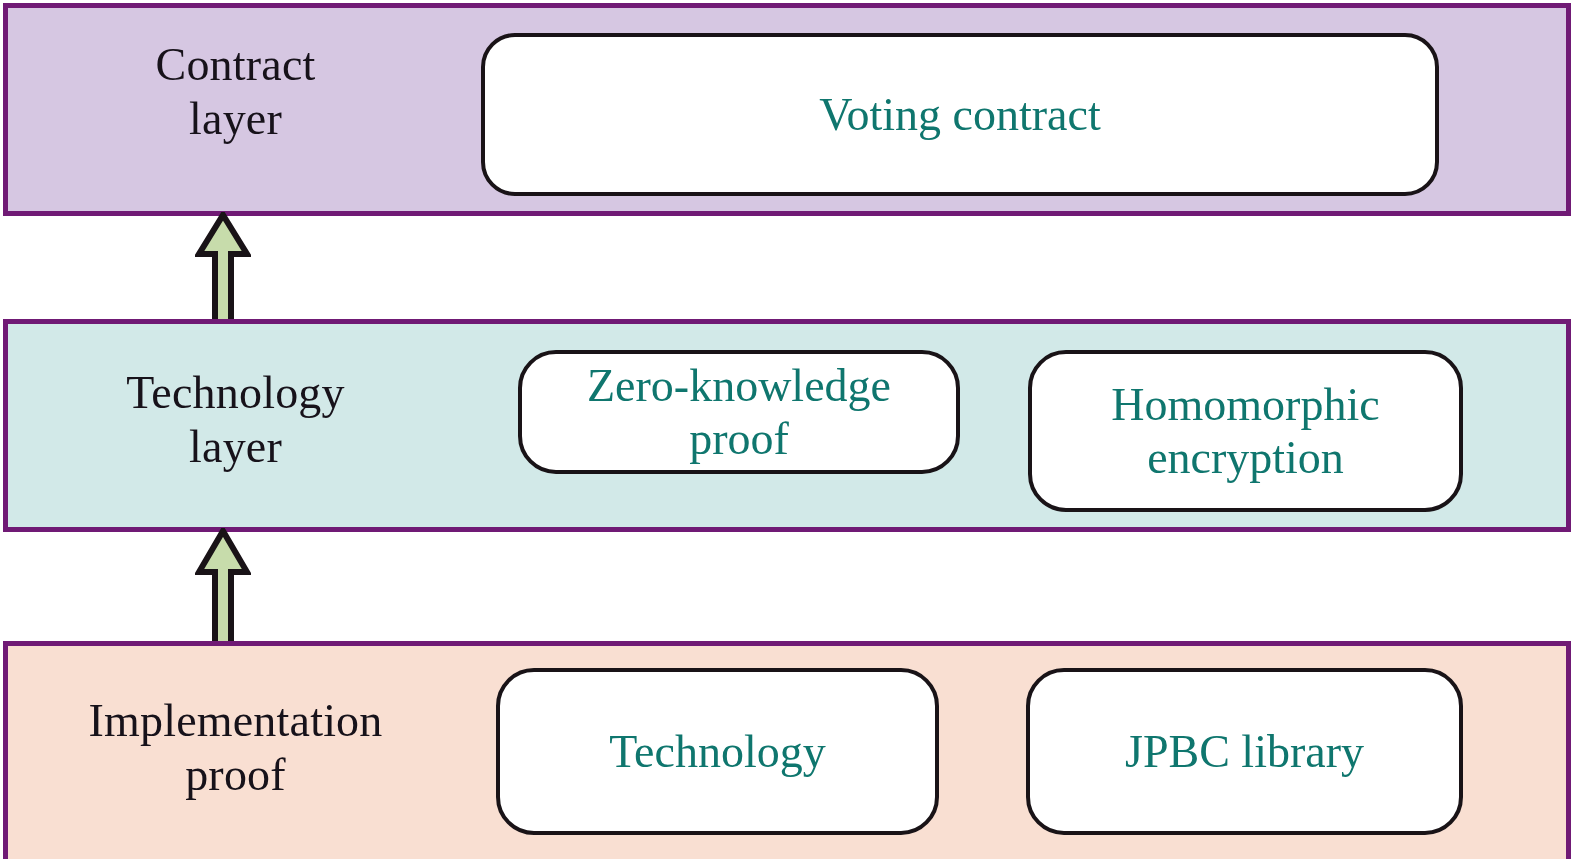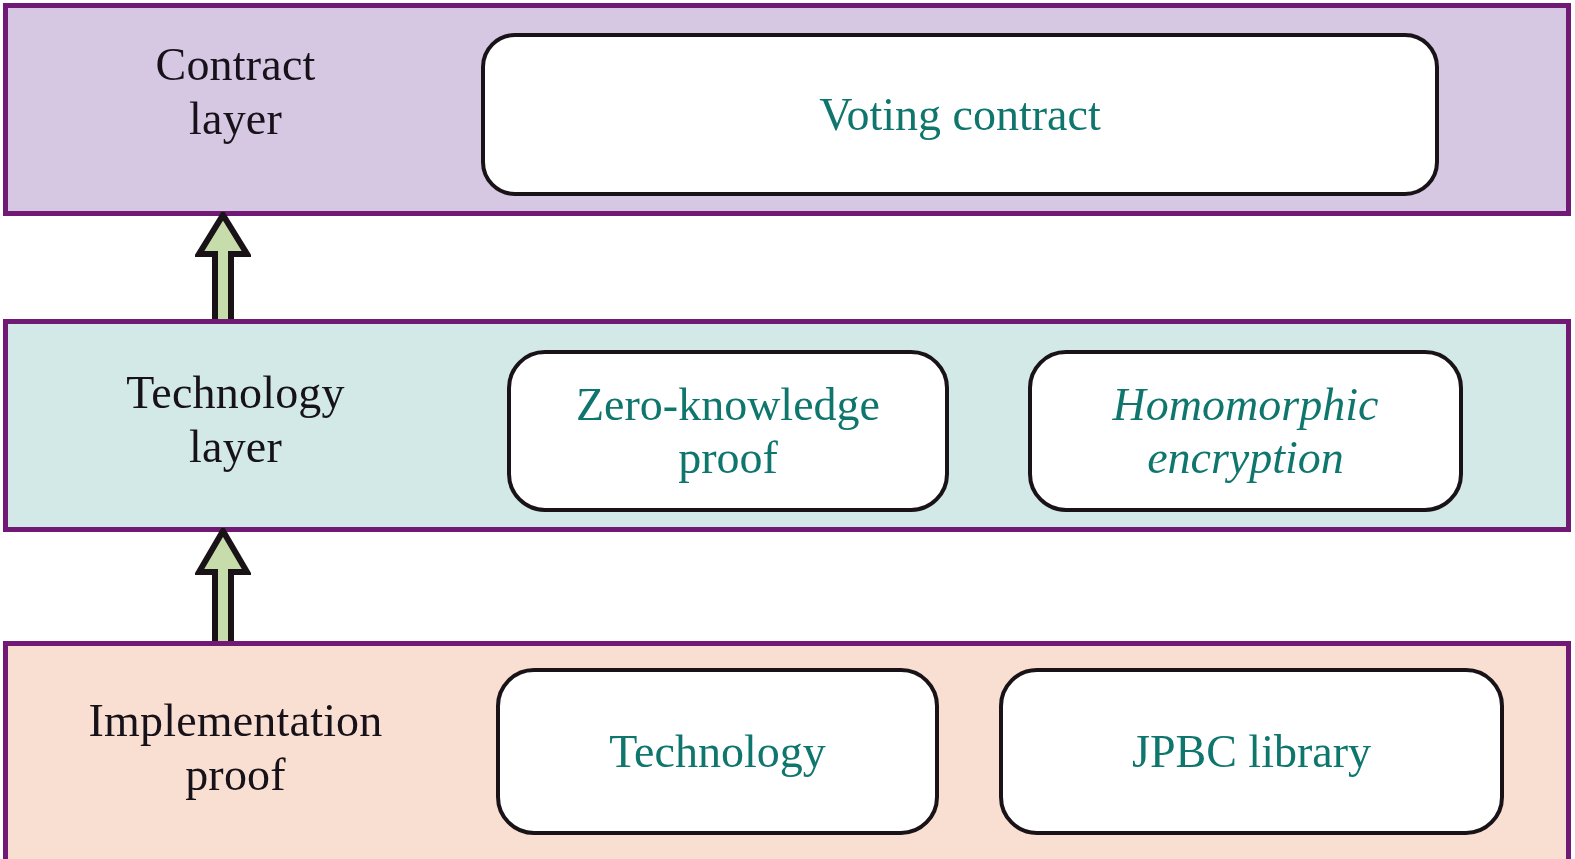--- a/index.html
+++ b/index.html
@@ -101,44 +101,43 @@
   .node-voting-contract {
     left: 18px;
     top: 25px;
     width: 958px;
     height: 163px;
     border-radius: 34px;
   }
 
   
   .node-zkp {
-    left: 44px;
+    left: 55px;
     top: 26px;
     width: 442px;
-    height: 162px;
+    height: 124px;
   }
   .node-he {
     left: 565px;
     top: 26px;
     width: 435px;
     height: 162px;
-    font-style: italic;
   }
 
   
   .node-blockchain {
     left: 33px;
     top: 22px;
     width: 443px;
     height: 167px;
   }
   .node-jpbc {
-    left: 536px;
+    left: 563px;
     top: 22px;
-    width: 505px;
+    width: 437px;
     height: 167px;
   }
 
   
   .arrow {
     position: absolute;
     left: 195px;
     width: 56px;
   }
   .arrow-1 { top: 212px;  height: 112px; }

